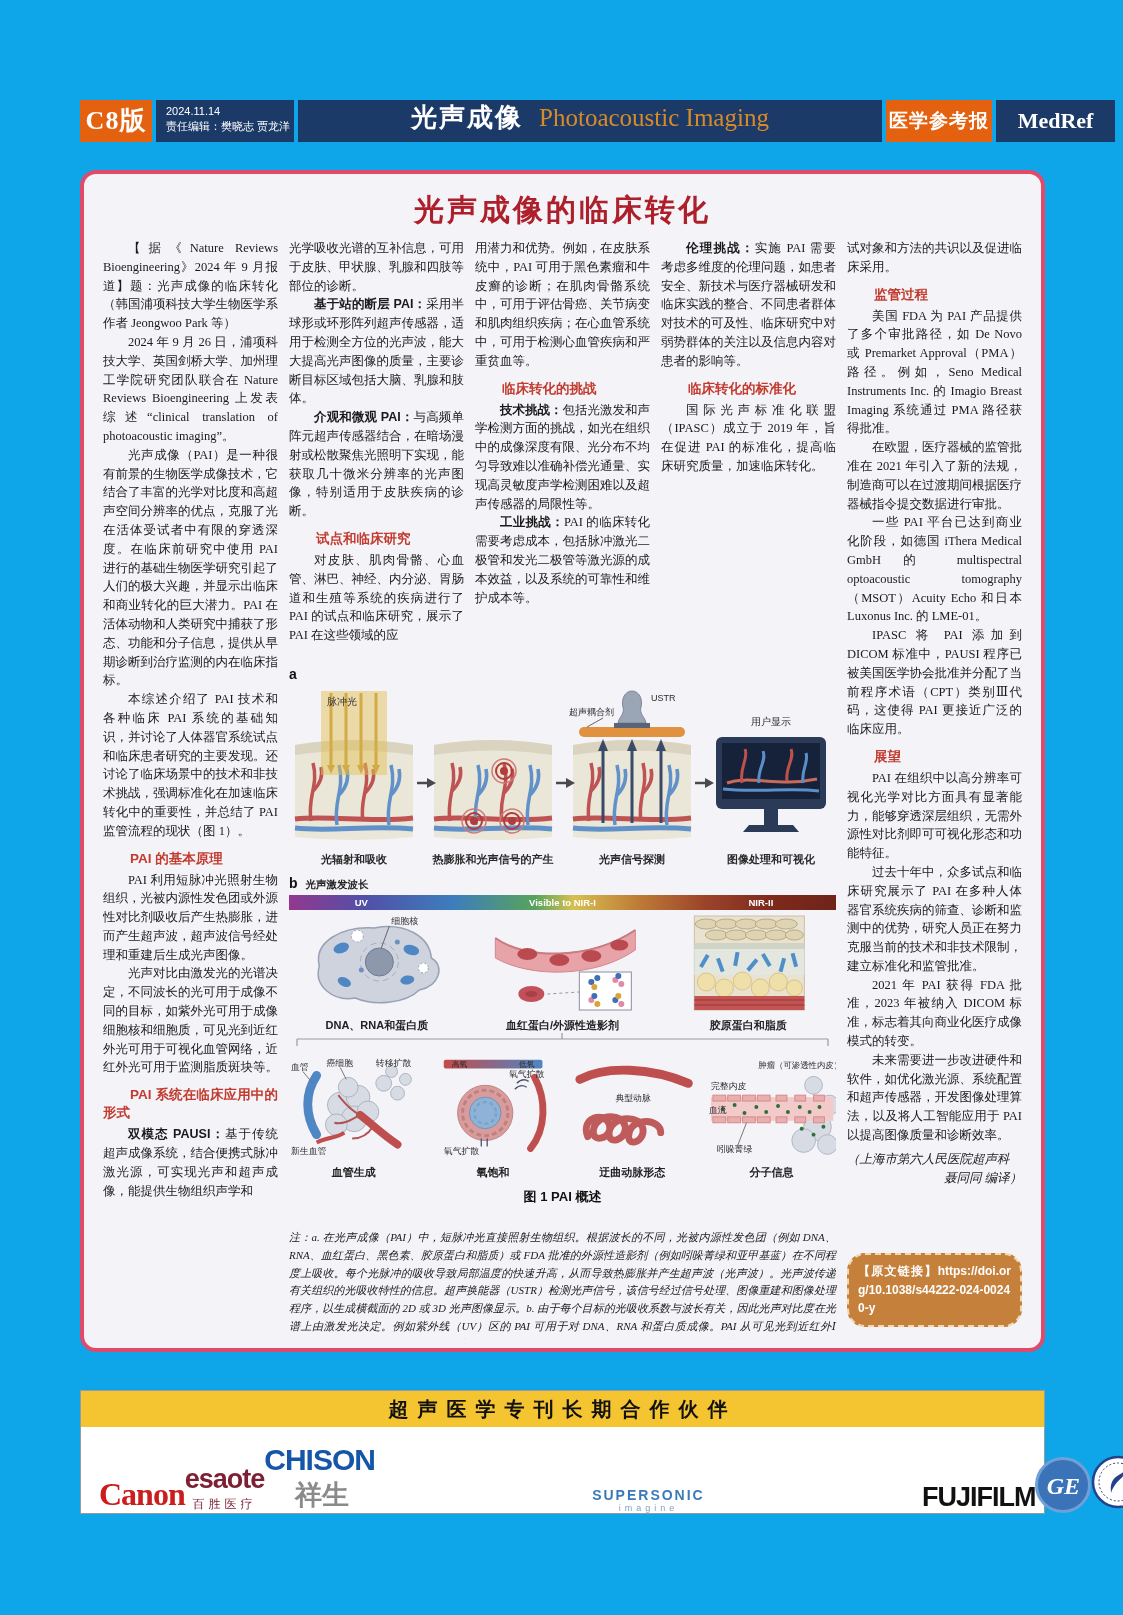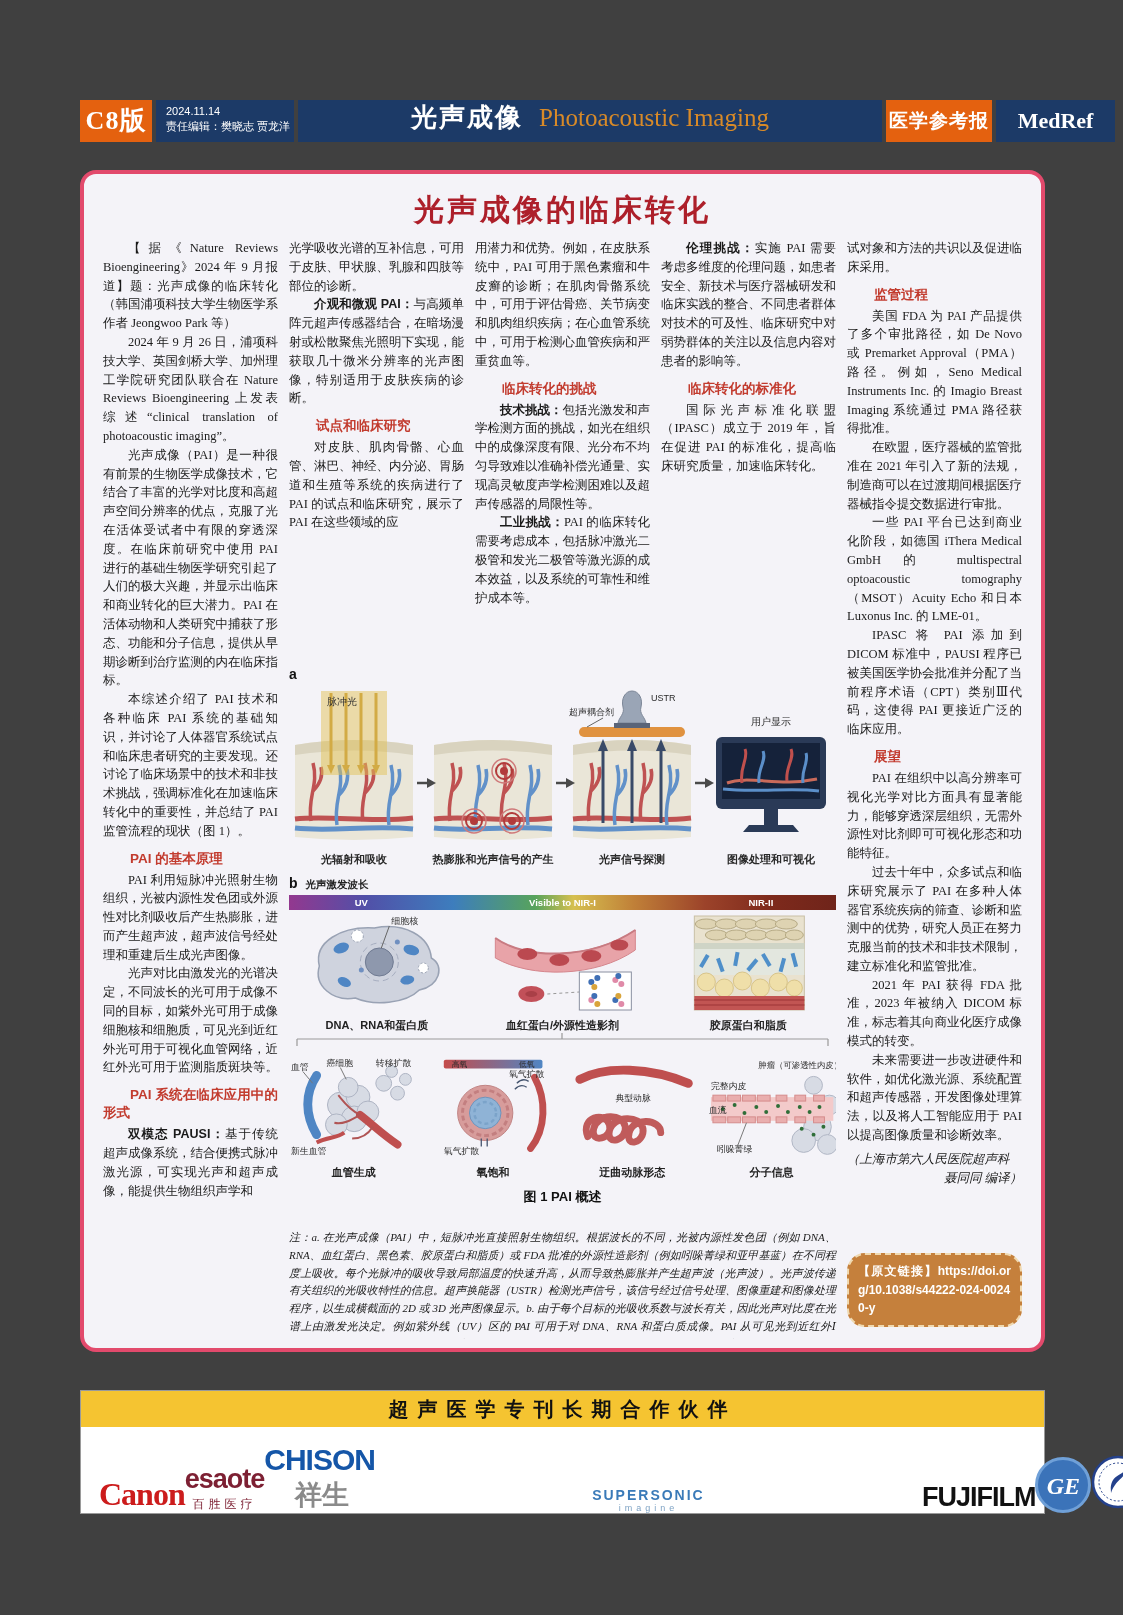--- a/index.html
+++ b/index.html
@@ -1,16 +1,16 @@
 <!DOCTYPE html>
 <html><head>
 <meta charset="utf-8">
 <style>
   html,body{margin:0;padding:0;background:#fff;}
-  .page{position:relative;width:1123px;height:1615px;background:#404040;overflow:hidden;
+  .page{position:relative;width:1123px;height:1615px;background:#0ea5e9;overflow:hidden;
         font-family:"Liberation Serif","DejaVu Serif",serif;color:#1a1a1a;}
   
   .hdr{position:absolute;left:80px;top:100px;height:42px;width:1035px;}
   .hd-edition{position:absolute;left:0;top:0;width:72px;height:42px;background:#e4610f;color:#fff;
     font:700 26px/42px "Liberation Serif",serif;text-align:center;letter-spacing:1px;}
   .hd-meta{position:absolute;left:76px;top:0;width:138px;height:42px;background:#1c3a67;color:#fff;
     font-family:"Liberation Sans",sans-serif;padding:5px 0 0 10px;box-sizing:border-box;}
   .hd-date{font-size:11px;}
   .hd-ed{font-size:11px;margin-top:2px;}
   .hd-title{position:absolute;left:218px;top:0;width:584px;height:42px;background:#1c3a67;text-align:center;
@@ -110,20 +110,21 @@
           <p>PAI 利用短脉冲光照射生物组织，光被内源性发色团或外源性对比剂吸收后产生热膨胀，进而产生超声波，超声波信号经处理和重建后生成光声图像。</p>
           <p>光声对比由激发光的光谱决定，不同波长的光可用于成像不同的目标，如紫外光可用于成像细胞核和细胞质，可见光到近红外光可用于可视化血管网络，近红外光可用于监测脂质斑块等。</p>
           <h3 class="sec">PAI 系统在临床应用中的形式</h3>
           <p><b>双模态 PAUSI：</b>基于传统超声成像系统，结合便携式脉冲激光源，可实现光声和超声成像，能提供生物组织声学和</p>
         </div>
 
       <div class="mid">
         <div class="toprow">
           <div class="col">
               <p class="ni">光学吸收光谱的互补信息，可用于皮肤、甲状腺、乳腺和四肢等部位的诊断。</p>
+              <p><b>基于站的断层 PAI：</b>采用半球形或环形阵列超声传感器，适用于检测全方位的光声波，能大大提高光声图像的质量，主要诊断目标区域包括大脑、乳腺和肢体。</p>
               <p><b>介观和微观 PAI：</b>与高频单阵元超声传感器结合，在暗场漫射或松散聚焦光照明下实现，能获取几十微米分辨率的光声图像，特别适用于皮肤疾病的诊断。</p>
               <h3 class="sec">试点和临床研究</h3>
               <p>对皮肤、肌肉骨骼、心血管、淋巴、神经、内分泌、胃肠道和生殖等系统的疾病进行了 PAI 的试点和临床研究，展示了 PAI 在这些领域的应</p>
             </div>
           <div class="col">
               <p class="ni">用潜力和优势。例如，在皮肤系统中，PAI 可用于黑色素瘤和牛皮癣的诊断；在肌肉骨骼系统中，可用于评估骨癌、关节病变和肌肉组织疾病；在心血管系统中，可用于检测心血管疾病和严重贫血等。</p>
               <h3 class="sec">临床转化的挑战</h3>
               <p><b>技术挑战：</b>包括光激发和声学检测方面的挑战，如光在组织中的成像深度有限、光分布不均匀导致难以准确补偿光通量、实现高灵敏度声学检测困难以及超声传感器的局限性等。</p>
               <p><b>工业挑战：</b>PAI 的临床转化需要考虑成本，包括脉冲激光二极管和发光二极管等激光源的成本效益，以及系统的可靠性和维护成本等。</p>
             </div>

